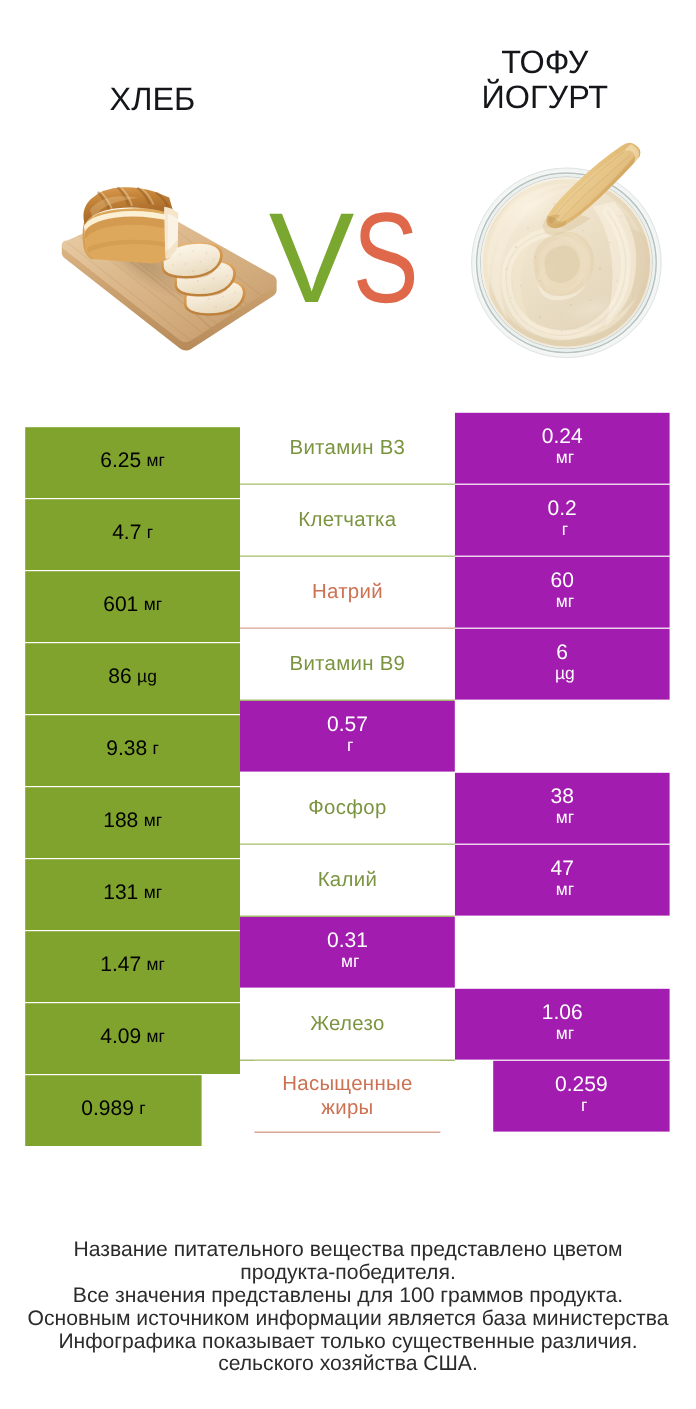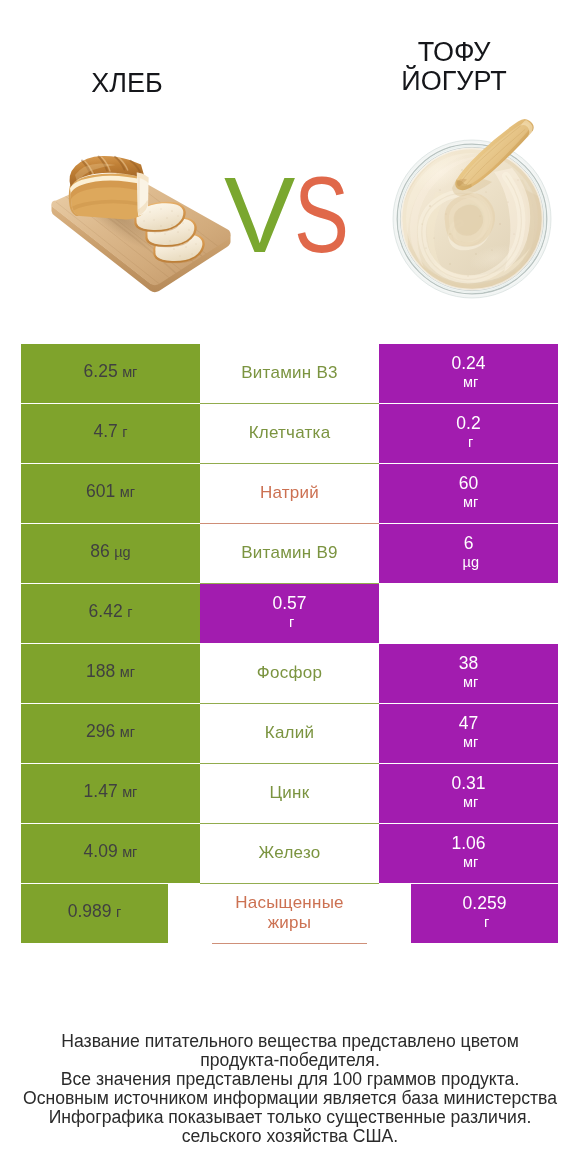--- a/index.html
+++ b/index.html
@@ -14,21 +14,21 @@
 
   .vs{position:absolute;left:224px;top:159px;width:150px;height:112px;font-size:107px;line-height:112px;font-weight:400;text-align:left;letter-spacing:0px;white-space:nowrap;}
   .vs .v{color:#7aa72f;display:inline-block;}
   .vs .s{color:#e0684a;display:inline-block;transform:scaleX(0.77);transform-origin:left center;margin-left:-1px;}
 
   
   .table{position:absolute;left:21px;top:343.7px;width:537px;}
   .row{display:flex;height:58.85px;margin-bottom:1.2px;}
   .row:last-child{margin-bottom:0;gap:44px;}
   .cell{width:179px;height:58.85px;display:flex;align-items:center;justify-content:center;box-sizing:border-box;padding-bottom:3px;}
-  .cell.left{background:#7fa32c;color:#404040;}
+  .cell.left{background:#7fa32c;color:#000000;margin-top:12px;}
   .cell.right{background:#a21caf;color:#fff;flex-direction:column;}
   .cell.mid{background:#fff;font-size:17px;font-weight:400;letter-spacing:0.25px;text-align:center;line-height:20px;padding:0 22px;position:relative;}
   .cell.mid::after{content:"";position:absolute;left:0;right:0;bottom:-1.2px;height:1px;}
   .cell.mid.g::after{background:#93ad4f;}
   .cell.mid.o::after{background:#cf9079;}
   .cell .num{font-size:17.5px;font-weight:400;}
   .cell .unit{font-size:14.5px;font-weight:400;margin-left:4.5px;}
   .cell.mid.g{color:#7b9440;}
   .cell.mid.o{color:#cc7152;}
 
@@ -337,56 +337,55 @@
           <span class="unit">µg</span>
         </div>
         <div class="cell mid g">Витамин B9</div>
         <div class="cell right">
           <span class="num">6</span>
           <span class="unit">µg</span>
         </div>
       </div>
       <div class="row">
         <div class="cell left">
-          <span class="num">6.42</span>
+          <span class="num">9.38</span>
           <span class="unit">г</span>
         </div>
         <div class="cell right">
           <span class="num">0.57</span>
           <span class="unit">г</span>
         </div>
       </div>
       <div class="row">
         <div class="cell left">
           <span class="num">188</span>
           <span class="unit">мг</span>
         </div>
         <div class="cell mid g">Фосфор</div>
         <div class="cell right">
           <span class="num">38</span>
           <span class="unit">мг</span>
         </div>
       </div>
       <div class="row">
         <div class="cell left">
-          <span class="num">296</span>
+          <span class="num">131</span>
           <span class="unit">мг</span>
         </div>
         <div class="cell mid g">Калий</div>
         <div class="cell right">
           <span class="num">47</span>
           <span class="unit">мг</span>
         </div>
       </div>
       <div class="row">
         <div class="cell left">
           <span class="num">1.47</span>
           <span class="unit">мг</span>
         </div>
-        <div class="cell mid g">Цинк</div>
         <div class="cell right">
           <span class="num">0.31</span>
           <span class="unit">мг</span>
         </div>
       </div>
       <div class="row">
         <div class="cell left">
           <span class="num">4.09</span>
           <span class="unit">мг</span>
         </div>

